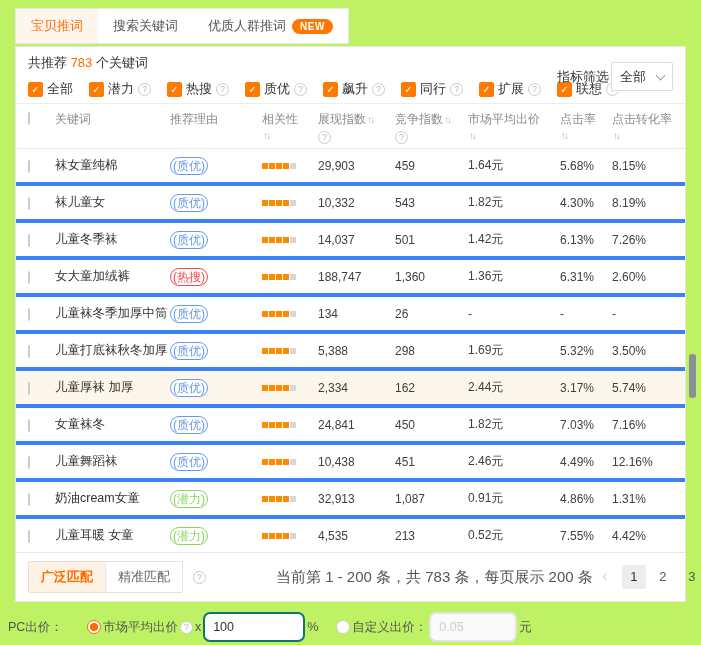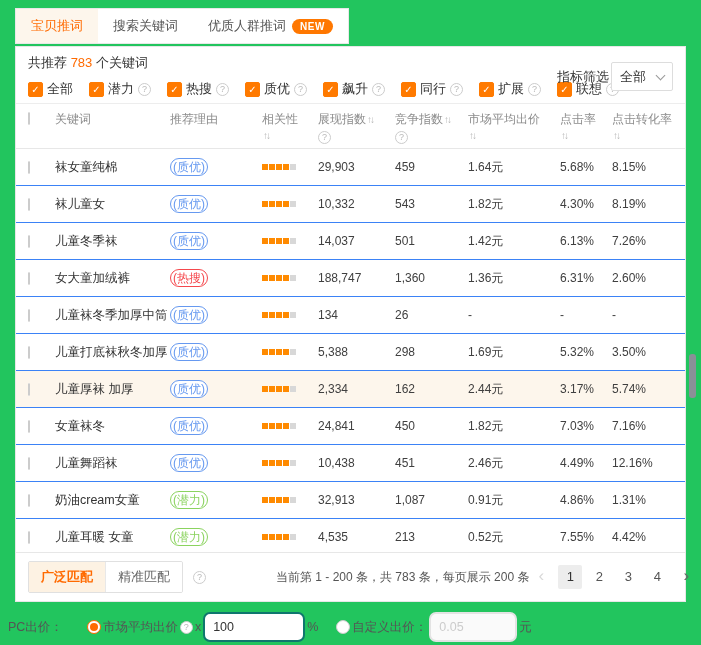--- a/index.html
+++ b/index.html
@@ -1,19 +1,19 @@
 <!DOCTYPE html>
 <html style="--accent-orange: #ff6a00; --checkbox-orange: #ff7a00; --badge-orange: #ff7700; --bar-orange: #ff8a00; --bar-gray: #d8d8d8; --tag-blue: #6699f0; --tag-red: #f5484d; --tag-green: #8bd35f; --row-highlight: #fdf6ec;"><head>
 <meta charset="utf-8">
 <style>
   * { margin:0; padding:0; box-sizing:border-box; }
   html,body { background:#fff; }
   body { width:701px; height:645px; overflow:hidden;
          font-family:"Liberation Sans","DejaVu Sans",sans-serif; }
-  .page { position:relative; width:701px; height:645px; overflow:hidden; background:#22c55e; }
+  .page { position:relative; width:701px; height:645px; overflow:hidden; background:#bef264; }
 
   
   .tabbar { position:absolute; left:15px; top:8px; display:flex; border:1px solid #e8e8e8; background:#fff; }
   .tab { padding:8px 15px; font-size:13px; color:#555; display:flex; align-items:center; gap:6px; cursor:pointer; white-space:nowrap; }
   .tab.active { background:#fdf6ec; color:var(--accent-orange); }
   .new-badge { background:var(--badge-orange); color:#fff; font-size:10px; font-weight:bold;
                padding:2px 8px; border-radius:9px; letter-spacing:.5px; }
 
   
   .panel { position:absolute; left:15px; top:46px; width:671px; height:556px; border:1px solid #e7e7e7; background:#fff; }
@@ -33,41 +33,41 @@
                 align-items:center; justify-content:space-between; padding:0 8px; font-size:13px; color:#333; cursor:pointer; background:#fff; }
   .chev { width:7px; height:7px; border-right:1px solid #999; border-bottom:1px solid #999; transform:rotate(45deg); margin-top:-3px; }
 
   
   .grid { display:grid; grid-template-columns:39px 115px 92px 56px 77px 73px 92px 52px 73px; }
   .c0 { padding-left:12px; }
   .thead { height:45px; border-bottom:1px solid #e7e7e7; font-size:12px; color:#8c8c8c; padding-top:7px; align-items:start; }
   .th { line-height:16px; }
   .sort-icon { font-size:10px; color:#b5b5b5; letter-spacing:-2px; margin-left:1px; }
   .tbody { height:404px; overflow:hidden; }
-  .trow { height:37px; align-items:center; border-bottom:1px solid #3b82f6; font-size:12px; color:#404040; cursor:default; }
+  .trow { height:37px; align-items:center; border-bottom:4px solid #3b82f6; font-size:12px; color:#404040; cursor:default; }
   .trow.highlight { background:var(--row-highlight); }
   .kw { font-size:12.5px; color:#333; }
   .tag { display:inline-block; border:1px solid; border-radius:10px; padding:0 2px; font-size:12px; line-height:16px; background:#fff; }
   .tag-blue  { color:var(--tag-blue);  border-color:var(--tag-blue); }
   .tag-red   { color:var(--tag-red);   border-color:var(--tag-red); }
   .tag-green { color:var(--tag-green); border-color:var(--tag-green); }
   .bars { display:flex; gap:1px; }
   .bar { width:6px; height:6px; }
   .bar.on  { background:var(--bar-orange); }
   .bar.off { background:var(--bar-gray); }
 
   
   .tfoot { position:absolute; left:0; right:0; bottom:0; height:49px; border-top:1px solid #e7e7e7;
            display:flex; align-items:center; padding:0 12px; background:#fff; }
   .match-group { display:flex; border:1px solid #e0e0e0; border-radius:2px; overflow:hidden; flex:none; }
   .match-btn { padding:6px 12px; font-size:13px; color:#666; background:#fff; cursor:pointer; white-space:nowrap; }
   .match-btn.active { background:#fdf2e3; color:var(--accent-orange); font-weight:bold; }
   .match-btn + .match-btn { border-left:1px solid #e8e8e8; }
   .tfoot .help { margin-left:10px; }
-  .page-summary { font-size:12px; color:#555; margin-left:70px; white-space:nowrap; }
+  .page-summary { font-size:15px; color:#555; margin-left:70px; white-space:nowrap; }
   .pager { margin-left:auto; display:flex; align-items:center; gap:5px; }
   .pg { min-width:24px; height:24px; line-height:24px; text-align:center; font-size:13px; color:#555; cursor:pointer; border-radius:2px; }
   .pg.active { background:#ededed; color:#333; }
   .pg-arrow { font-size:17px; color:#666; line-height:22px; }
   .pg-arrow.disabled { color:#d8d8d8; }
 
   
   .scroll-thumb { position:absolute; left:689px; top:354px; width:7px; height:44px; background:#8a9097; border-radius:3px; }
 
   

